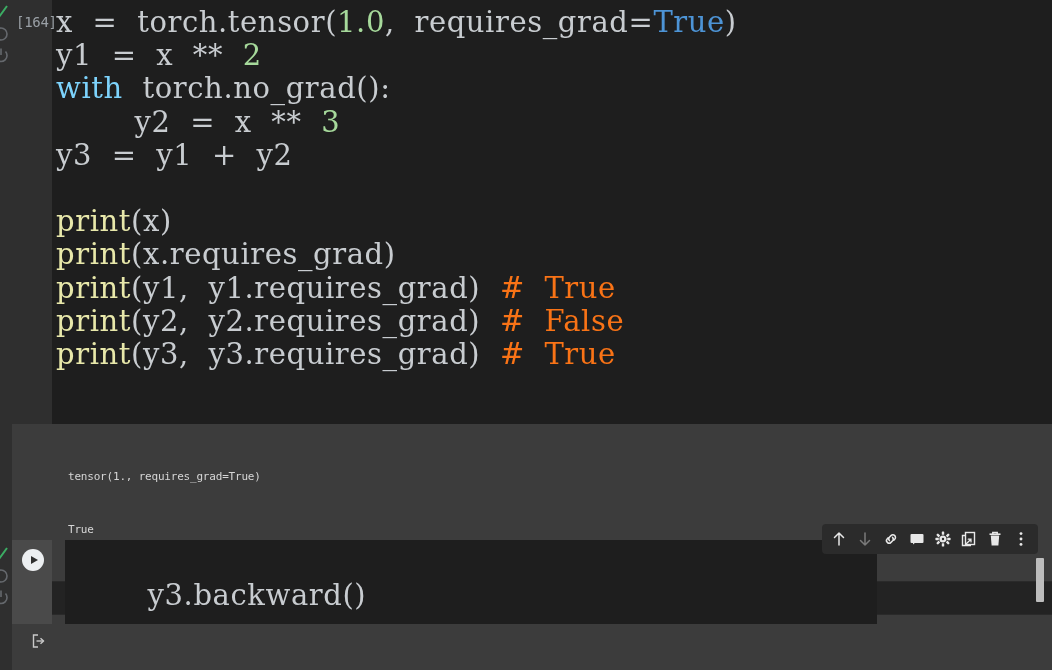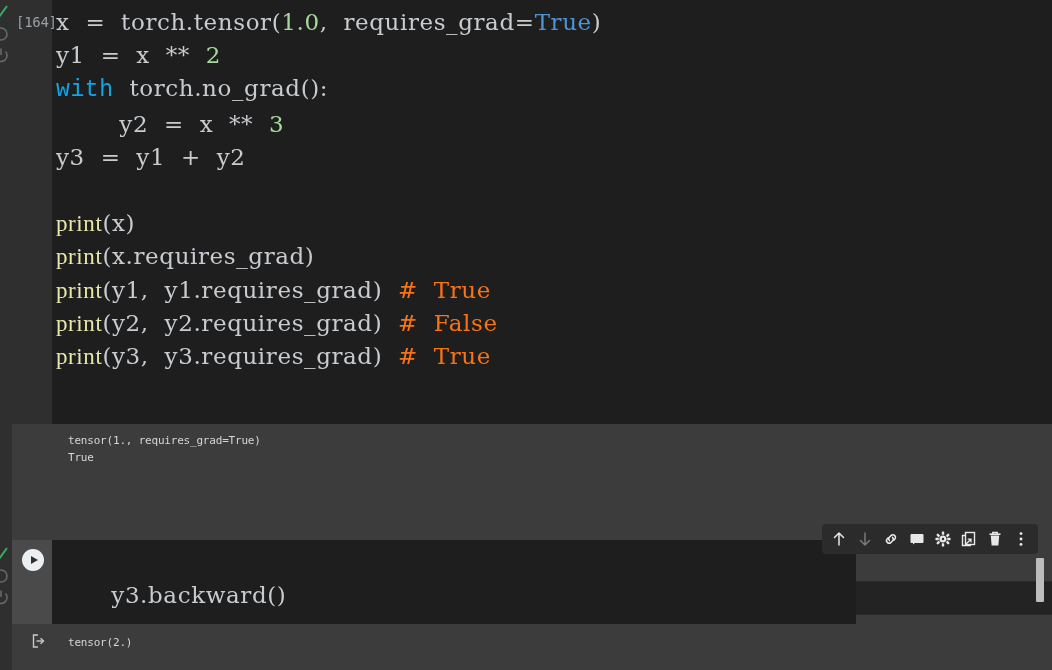--- a/index.html
+++ b/index.html
@@ -61,48 +61,49 @@
     position: absolute;
     left: 0; top: 0;
     width: 1040px; height: 424px;
     background: #1e1e1e;
     padding: 6px 0 0 44px;
   }
 
   
   .src {
     font-family: "DejaVu Serif", serif;
-    font-size: 23px;
+    font-size: 29px;
     line-height: 33.2px;
     color: #c8ccd0;
     white-space: pre;
     letter-spacing: .6px;
   }
-  .src .kw    { color: #0ea5e9; font-family: Liberation Mono, monospace; }      
+  .src .kw    { color: #7dd3fc; }      
   .kwblue     { color: #4d94d6; }      
   .num        { color: #a6d99b; }      
-  .fn         { color: #e8e8aa; font-family: Liberation Serif, serif; }      
+  .fn         { color: #e8e8aa; }      
   .cmt        { color: #f97316; }      
   .blank      { display: block; height: 33.2px; }
 
   
   .cell1-out {
     position: absolute;
     left: 0; top: 424px;
     width: 1040px; height: 96px;
     background: #3c3c3c;
     padding: 8px 0 0 56px;
   }
   .out-line {
     font-family: "DejaVu Sans Mono", monospace;
     font-size: 11px;
     line-height: 17.2px;
     color: #d6d6d6;
     white-space: pre;
     letter-spacing: -0.2px;
+    margin-top: 36px;
   }
 
   
   .cell-toolbar {
     position: absolute;
     left: 822px; top: 524px;
     height: 30px;
     background: #2b2b2b;
     border-radius: 4px;
     display: flex;
@@ -147,21 +148,21 @@
   }
   .run-tri {
     width: 0; height: 0;
     margin-left: 2px;
     border-left: 7px solid #2f2f2f;
     border-top: 4.5px solid transparent;
     border-bottom: 4.5px solid transparent;
   }
   .cell2-code {
     position: absolute;
-    left: 32px; top: 0;
+    left: 53px; top: 0;
     width: 812px; height: 84px;
     background: #1e1e1e;
     padding: 6px 10px 0 4px;
     overflow: hidden;
   }
   .cur-line {
     position: absolute;
     left: 40px; top: 41px;
     width: 1000px; height: 34px;
     background: #232323;

